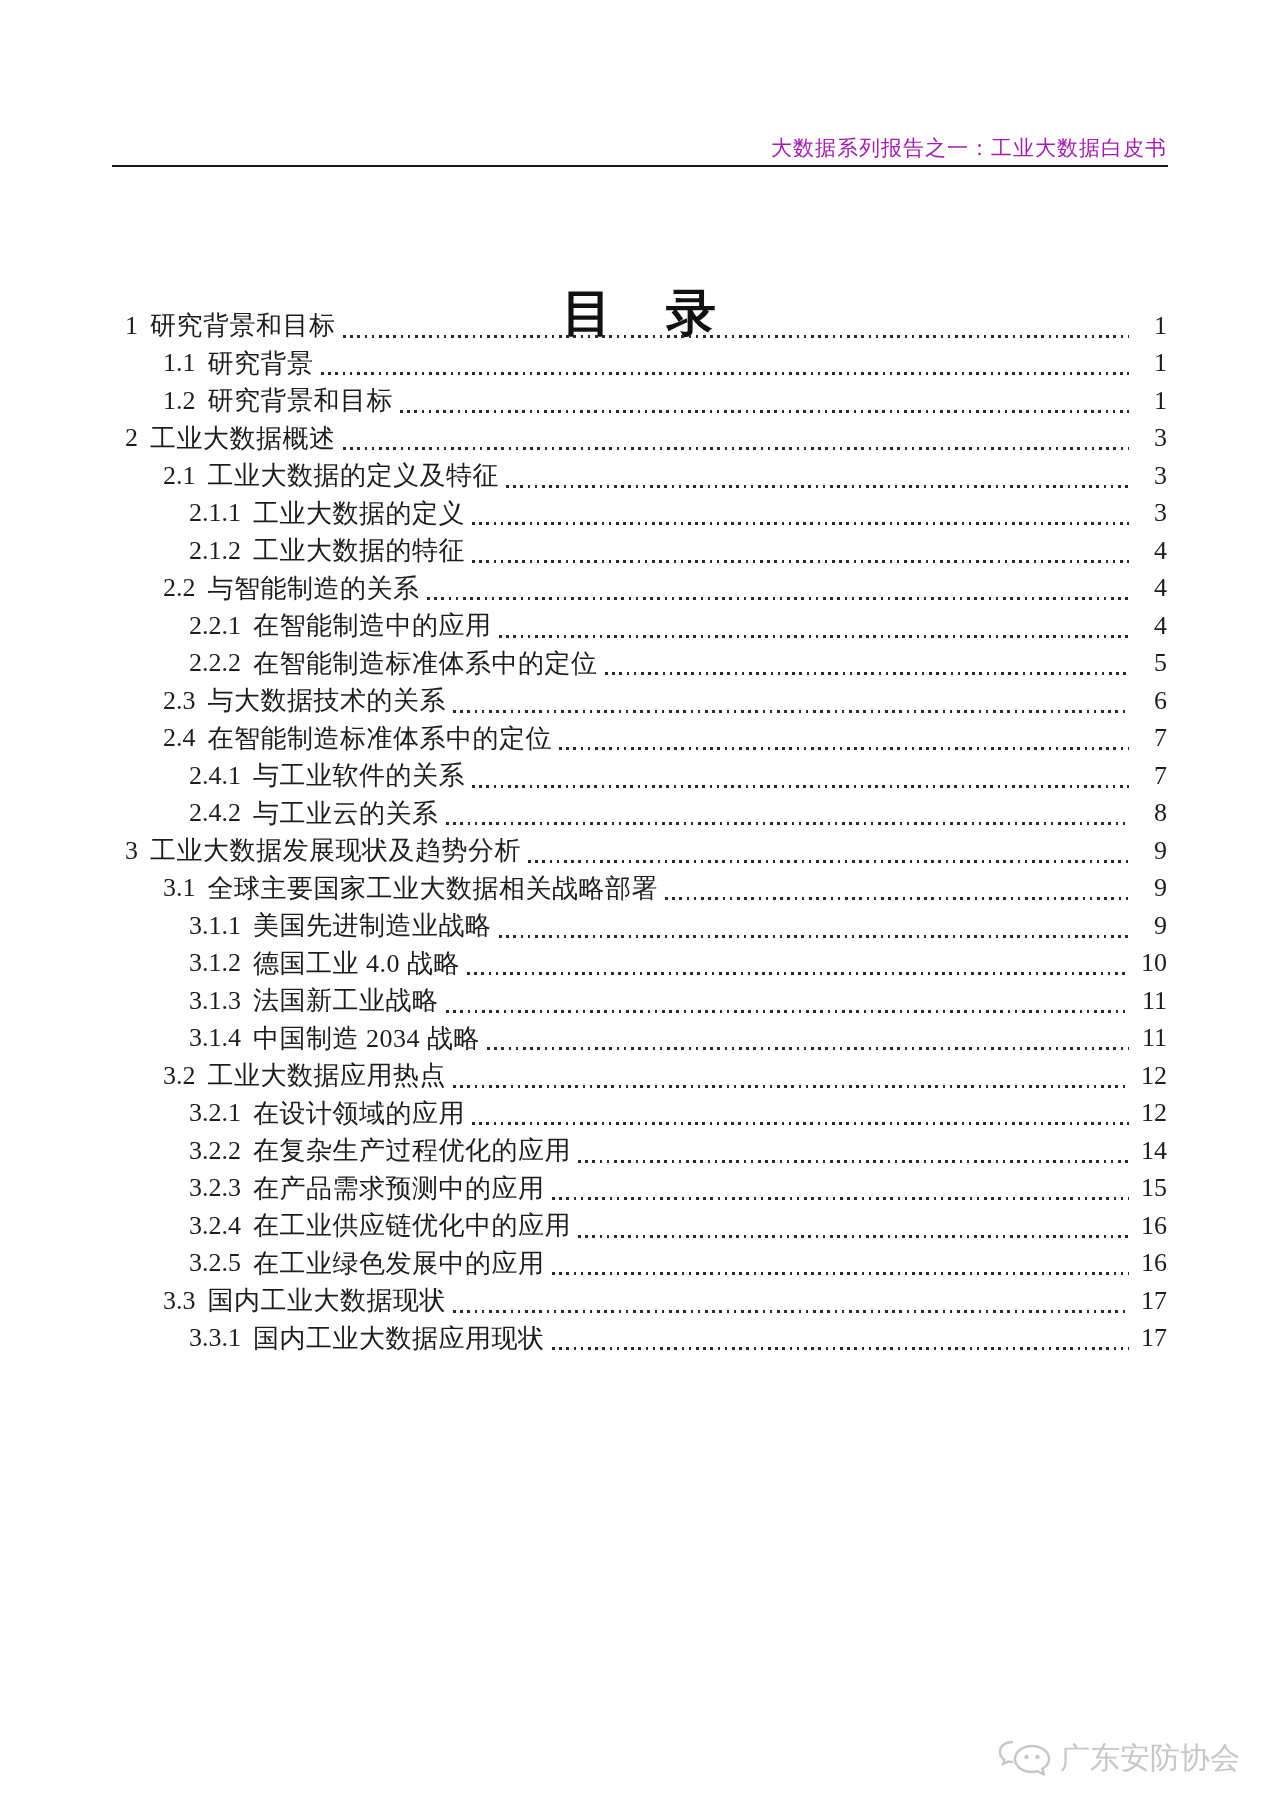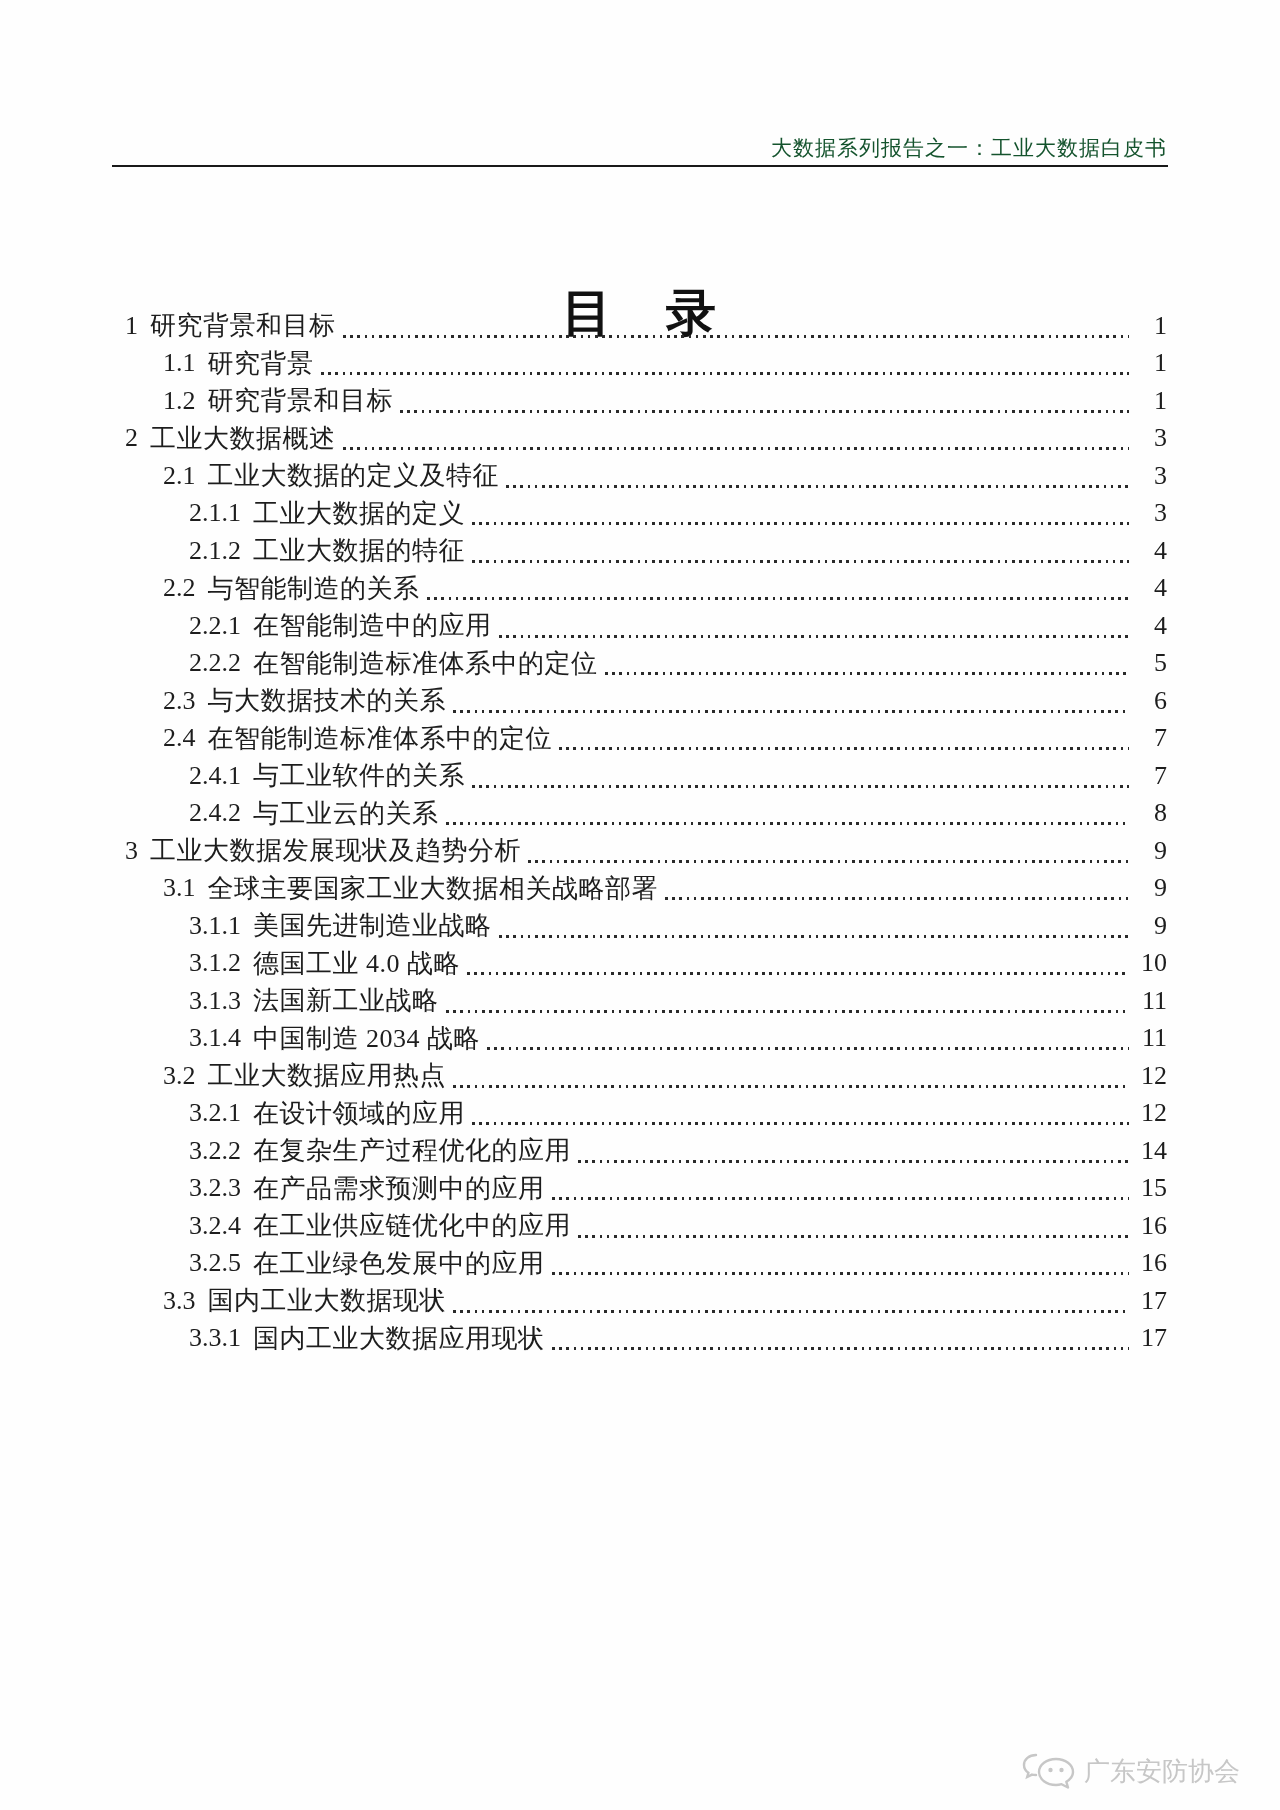--- a/index.html
+++ b/index.html
@@ -17,21 +17,21 @@
     font-family: "Liberation Serif", "DejaVu Serif", serif;
     color: #1d1d1d;
   }
   
   .running-header {
     position: absolute;
     top: 134px;
     right: 113px;
     font-size: 21px;
     letter-spacing: 1px;
-    color: #14532d;
+    color: #a21caf;
     white-space: nowrap;
   }
   .header-rule {
     position: absolute;
     top: 165px;
     left: 112px;
     width: 1056px;
     height: 2px;
     background: #191919;
   }
@@ -93,27 +93,27 @@
     );
   }
   .toc-page {
     min-width: 32px;
     text-align: right;
   }
   
   .watermark {
     position: absolute;
     right: 40px;
-    bottom: 17px;
+    bottom: 30px;
     display: flex;
     align-items: center;
     gap: 8px;
     color: #c7c7c7;
     font-family: "Liberation Sans", "DejaVu Sans", sans-serif;
-    font-size: 26px;
+    font-size: 30px;
     white-space: nowrap;
   }
   .watermark svg { display: block; }
 </style>
 </head>
 <body>
 
 <div class="page">
 
   <div class="running-header">大数据系列报告之一：工业大数据白皮书</div>

